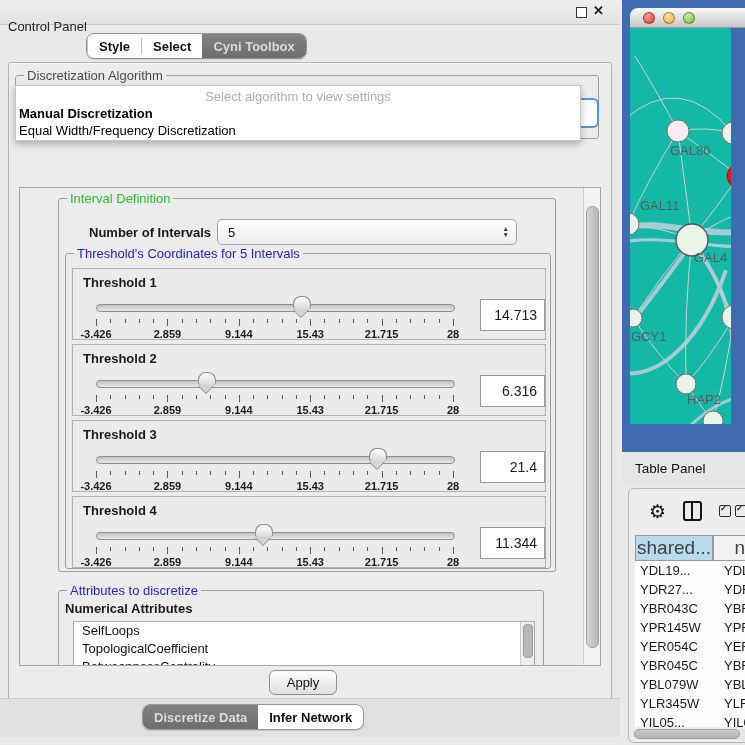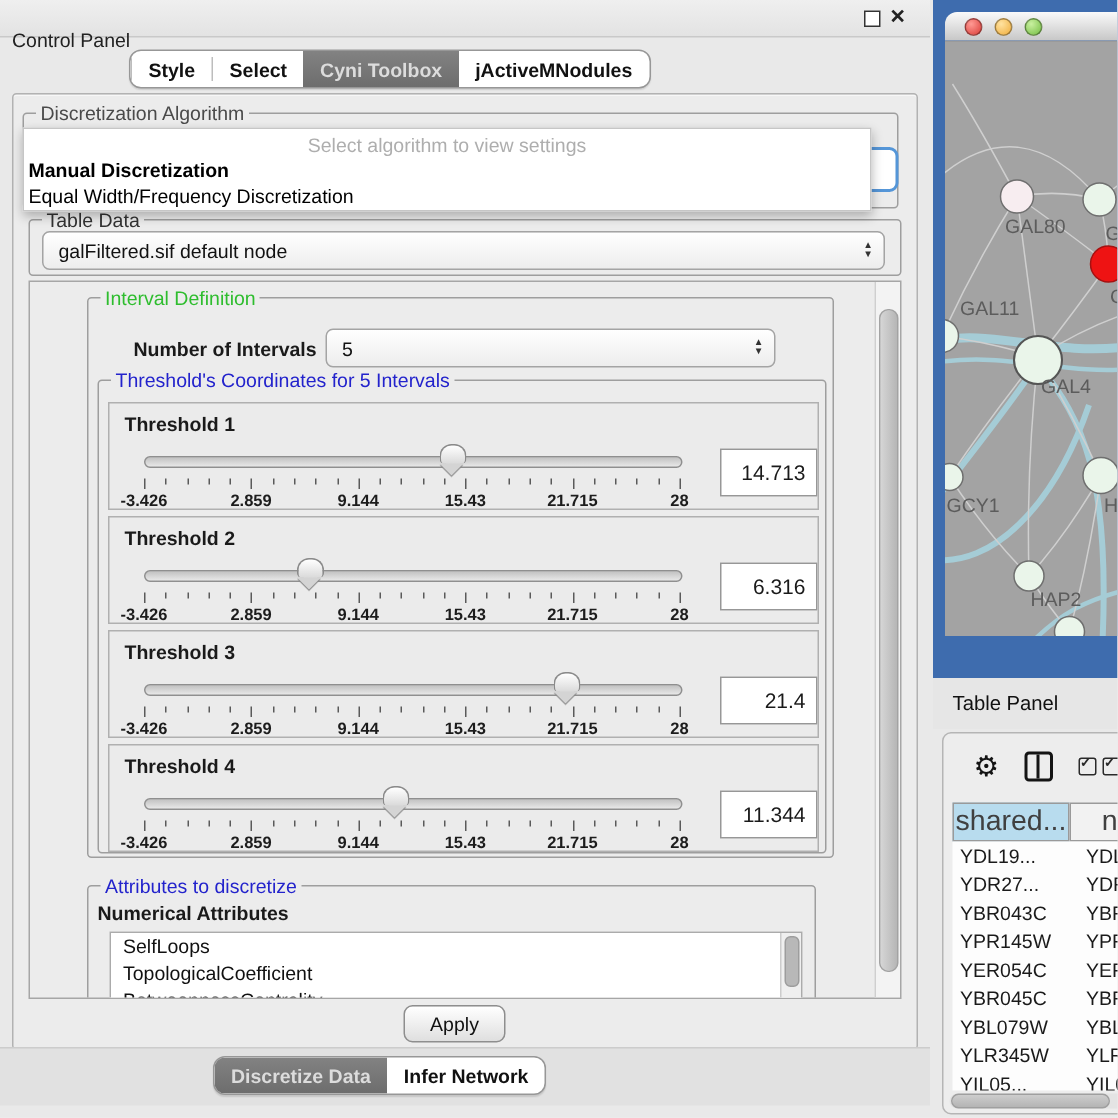--- a/index.html
+++ b/index.html
@@ -108,21 +108,21 @@
 
   
   #net-window{left:622px;top:0;width:123px;height:452px;background:var(--window-frame-blue,#3e6cae)}
   #net-titlebar{left:8px;top:8px;width:115px;height:20px;border-radius:8px 0 0 0;
                 background:linear-gradient(#fafafa,#c7c7c7);border-bottom:1px solid #9a9a9a;
                 display:flex;align-items:center;gap:8px;padding-left:13px;box-sizing:border-box}
   .tl{width:12px;height:12px;border-radius:50%;border:1px solid rgba(0,0,0,.35);box-sizing:border-box}
   #tl-red{background:radial-gradient(circle at 35% 30%,#ff9a94,var(--traffic-red,#da3c37))}
   #tl-yellow{background:radial-gradient(circle at 35% 30%,#ffe2a0,var(--traffic-yellow,#efad3b))}
   #tl-green{background:radial-gradient(circle at 35% 30%,#c9f0a0,var(--traffic-green,#74bd42))}
-  #net-canvas{left:8px;top:28px;width:115px;height:396px;background:#a3a3a3;overflow:hidden}
+  #net-canvas{left:8px;top:28px;width:101px;height:396px;background:#14b8a6;overflow:hidden}
   #net-canvas svg{display:block}
   #net-canvas text{font-family:"Liberation Sans",sans-serif;font-size:13px;fill:#5c5c5c}
 
   
   #tp-header{left:622px;top:452px;width:123px;height:34px;background:#e6e6e6}
   #tp-title{left:13px;top:9px;color:#111;font-size:13.5px}
   #tp-card{left:628px;top:488px;width:130px;height:253px;background:#ededed;border:1px solid #b5b5b5;
            border-radius:6px 0 0 6px}
   #tp-toolbar{position:absolute;left:0;top:0;width:100%;height:44px;display:flex;align-items:center;gap:17px;
               padding-left:20px;box-sizing:border-box}
@@ -159,47 +159,34 @@
   <div class="tab">
       <span>Style</span>
     </div>
   <div class="sep"></div>
   <div class="tab">
       <span>Select</span>
     </div>
   <div class="tab sel">
       <span>Cyni Toolbox</span>
     </div>
-  <div class="tab">
-      <span>jActiveMNodules</span>
-    </div>
 </div>
 
 <div class="abs" id="outer-panel">
 
   <div class="group" id="algo-group">
     <span class="gtitle abs" id="algo-title">Discretization Algorithm</span>
   </div>
   <div class="abs" id="algo-combo"></div>
   <div class="abs" id="algo-popup">
     <div class="hint">Select algorithm to view settings</div>
     <div class="opt1">Manual Discretization</div>
     <div class="opt2">Equal Width/Frequency Discretization</div>
   </div>
 
-  <div class="group" id="td-group">
-    <span class="gtitle abs" id="td-title">Table Data</span>
-    <div class="combo" id="td-combo">
-      <span class="cval">galFiltered.sif default node</span>
-      <span class="spin">
-        <span>▲</span>
-          <span>▼</span>
-      </span>
-    </div>
-  </div>
 
   <div class="abs" id="scroll-panel">
 
     <div class="group" id="int-group">
       <span class="gtitle abs" id="int-title">Interval Definition</span>
       <div class="abs" id="noi-label">Number of Intervals</div>
       <div class="combo" id="noi-combo">
         <span class="cval">5</span>
         <span class="spin">
           <span>▲</span>

